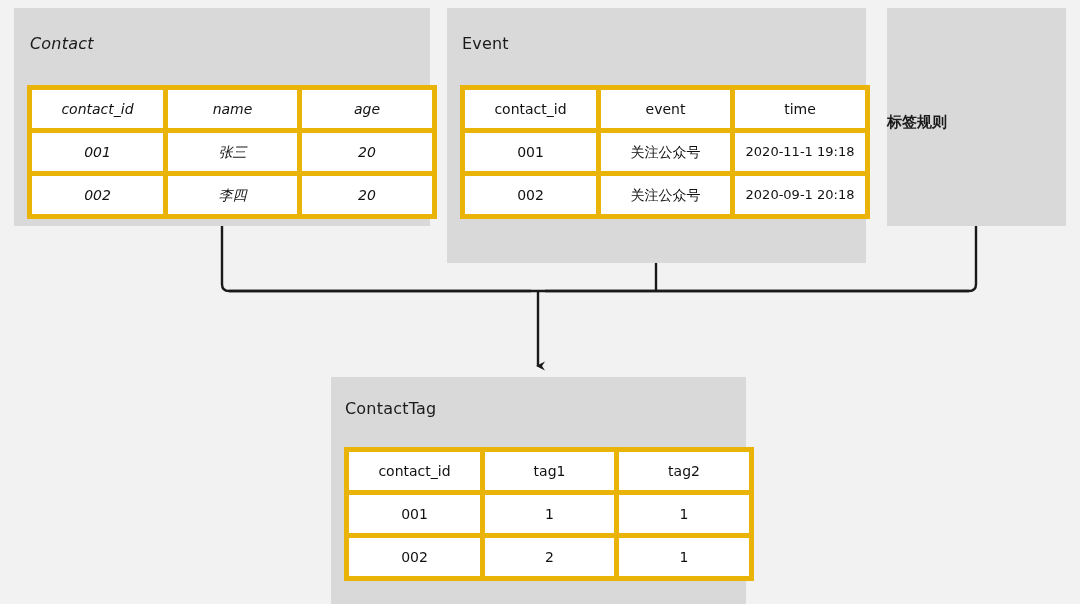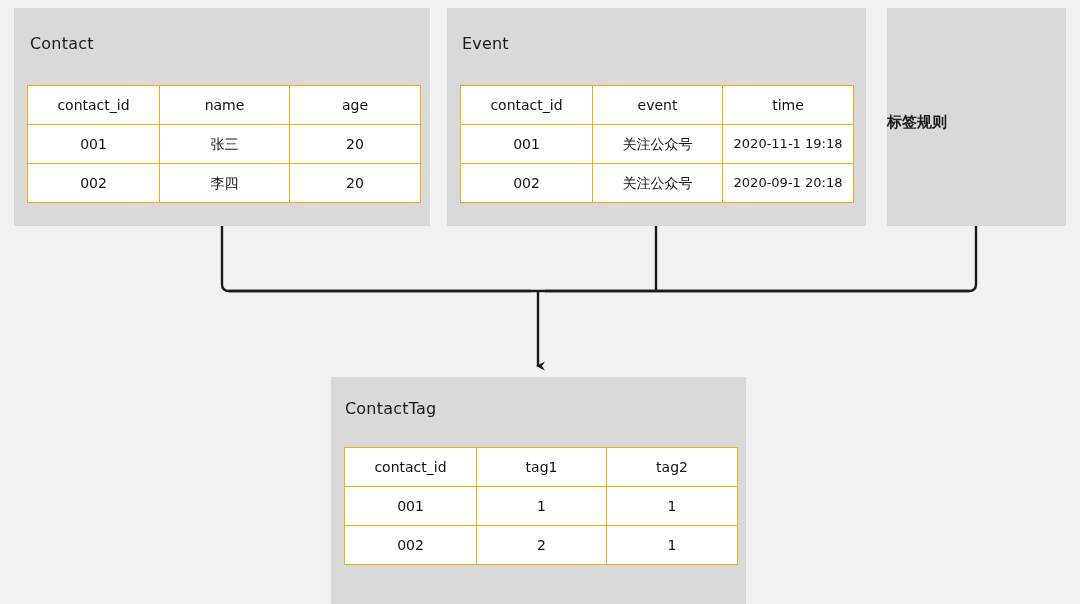--- a/index.html
+++ b/index.html
@@ -55,21 +55,21 @@
   }
 
   
   .ent-table {
     position: absolute;
     border-collapse: collapse;
     background: #ffffff;
     table-layout: fixed;
   }
   .ent-table td {
-    border: 1px solid #eab308;
+    border: 5px solid #eab308;
     text-align: center;
     vertical-align: middle;
     font-size: 14px;
     color: #111111;
     background: #ffffff;
     padding: 0;
     height: 38px;
     line-height: 38px;
     overflow: hidden;
     white-space: nowrap;
@@ -99,21 +99,21 @@
 
     <path d="M656,226 L656,291" fill="none" stroke="#1a1a1a" stroke-width="2.4" stroke-linecap="butt"></path>
 
     <path d="M976,226 L976,284 Q976,291 969,291 L545,291" fill="none" stroke="#1a1a1a" stroke-width="2.4" stroke-linecap="butt" stroke-linejoin="round"></path>
 
     <path d="M229,291 L969,291" fill="none" stroke="#1a1a1a" stroke-width="2.4" stroke-linecap="butt"></path>
 
     <path d="M538,291 L538,366" fill="none" stroke="#1a1a1a" stroke-width="2.4" stroke-linecap="butt" marker-end="url(#arrowhead)"></path>
   </svg>
 
-  <div class="ent-box" style="left:14px; top:8px; width:416px; height:218px;">
+  <div class="ent-box" style="left:14px; top:8px; width:416px; height:218px;font-style:italic;">
     <div class="ent-title" style="left:16px; top:26px;">Contact</div>
 
     <table class="ent-table" style="left:13px; top:77px; width:390px;">
       <tbody>
           <tr class="hdr">
         <td style="width:131px;">contact_id</td>
         <td style="width:129px;">name</td>
         <td style="width:130px;">age</td>
       </tr>
       <tr>
@@ -123,21 +123,21 @@
       </tr>
       <tr>
         <td>002</td>
         <td>李四</td>
         <td>20</td>
       </tr>
     </tbody>
       </table>
   </div>
 
-  <div class="ent-box" style="left:447px; top:8px; width:419px; height:218px;padding-left:8px;">
+  <div class="ent-box" style="left:447px; top:8px; width:419px; height:255px;padding-left:8px;">
     <div class="ent-title" style="left:15px; top:26px;">Event</div>
 
     <table class="ent-table" style="left:13px; top:77px; width:390px;">
       <tbody>
           <tr class="hdr">
         <td style="width:131px;">contact_id</td>
         <td style="width:129px;">event</td>
         <td style="width:130px;">time</td>
       </tr>
       <tr>

